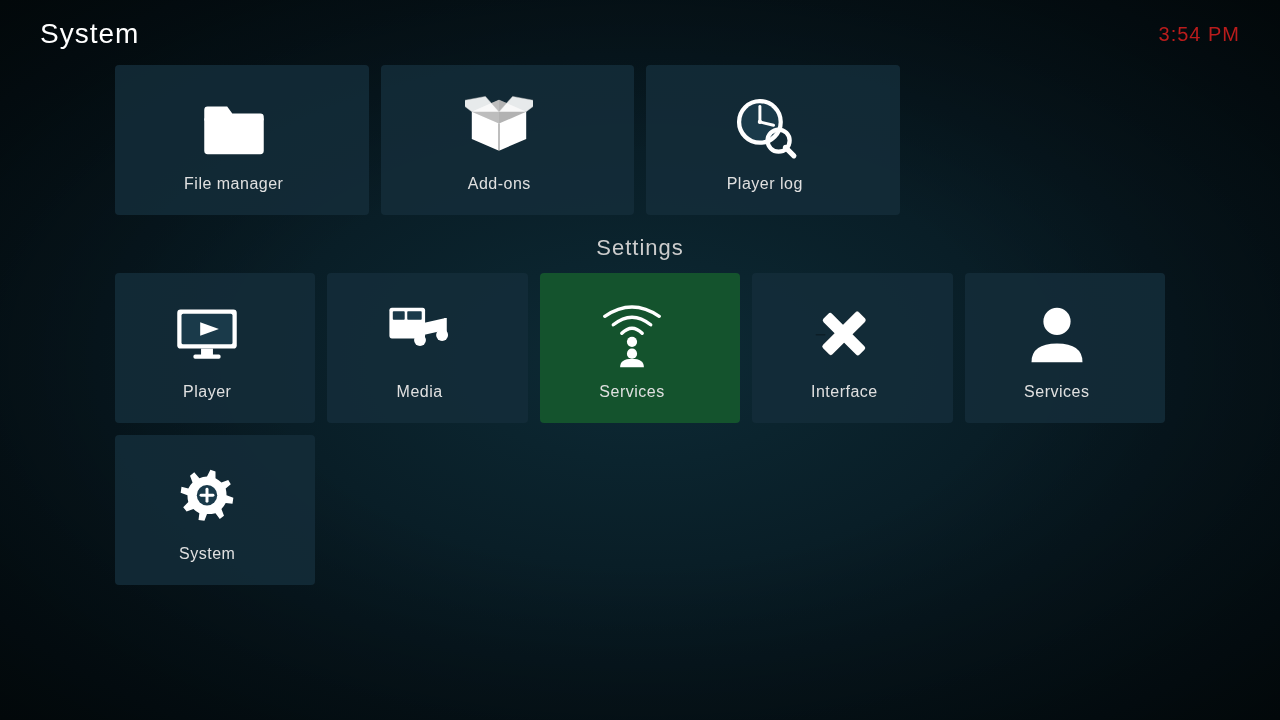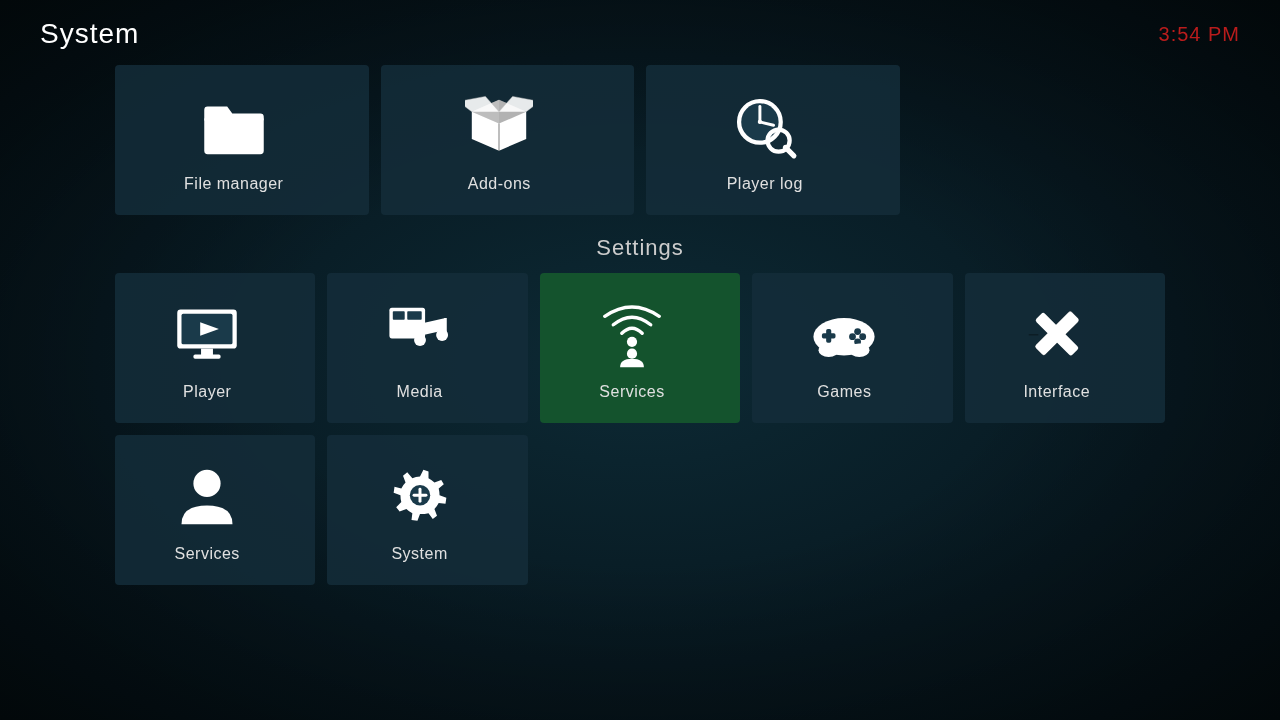--- a/index.html
+++ b/index.html
@@ -240,40 +240,20 @@
 
             <path d="M8,18 Q40,-4 72,18" fill="none" stroke="white" stroke-width="4" stroke-linecap="round"></path>
 
             <circle cx="40" cy="62" r="6" fill="white"></circle>
             <path d="M26,78 Q26,68 40,68 Q54,68 54,78" fill="white"></path>
           </svg>
         </div>
         <span class="tile-label">Services</span>
       </div>
 
-      <div class="tile">
-        <div class="tile-icon">
-          <svg viewBox="0 0 80 80" xmlns="http://www.w3.org/2000/svg">
-
-            <ellipse cx="40" cy="42" rx="36" ry="22"></ellipse>
-
-            <rect x="14" y="38" width="16" height="6" rx="2" fill="#1a3a4a"></rect>
-            <rect x="19" y="33" width="6" height="16" rx="2" fill="#1a3a4a"></rect>
-
-            <circle cx="56" cy="36" r="4" fill="#1a3a4a"></circle>
-            <circle cx="62" cy="42" r="4" fill="#1a3a4a"></circle>
-            <circle cx="56" cy="48" r="4" fill="#1a3a4a"></circle>
-            <circle cx="50" cy="42" r="4" fill="#1a3a4a"></circle>
-
-            <ellipse cx="22" cy="58" rx="12" ry="8" fill="white"></ellipse>
-            <ellipse cx="58" cy="58" rx="12" ry="8" fill="white"></ellipse>
-          </svg>
-        </div>
-        <span class="tile-label">Games</span>
-      </div>
 
       <div class="tile">
         <div class="tile-icon">
           <svg viewBox="0 0 80 80" xmlns="http://www.w3.org/2000/svg">
 
             <rect x="10" y="30" width="60" height="16" rx="3" transform="rotate(-45 40 38)"></rect>
             <rect x="10" y="30" width="60" height="16" rx="3" transform="rotate(-45 40 38)" fill="none" stroke="rgba(0,0,0,0.2)" stroke-width="1"></rect>
 
             <rect x="10" y="32" width="60" height="14" rx="3" transform="rotate(45 40 39)"></rect>
             <line x1="25" y1="55" x2="17" y2="63" stroke="rgba(0,0,0,0.3)" stroke-width="2" transform="rotate(45 40 39)"></line>

